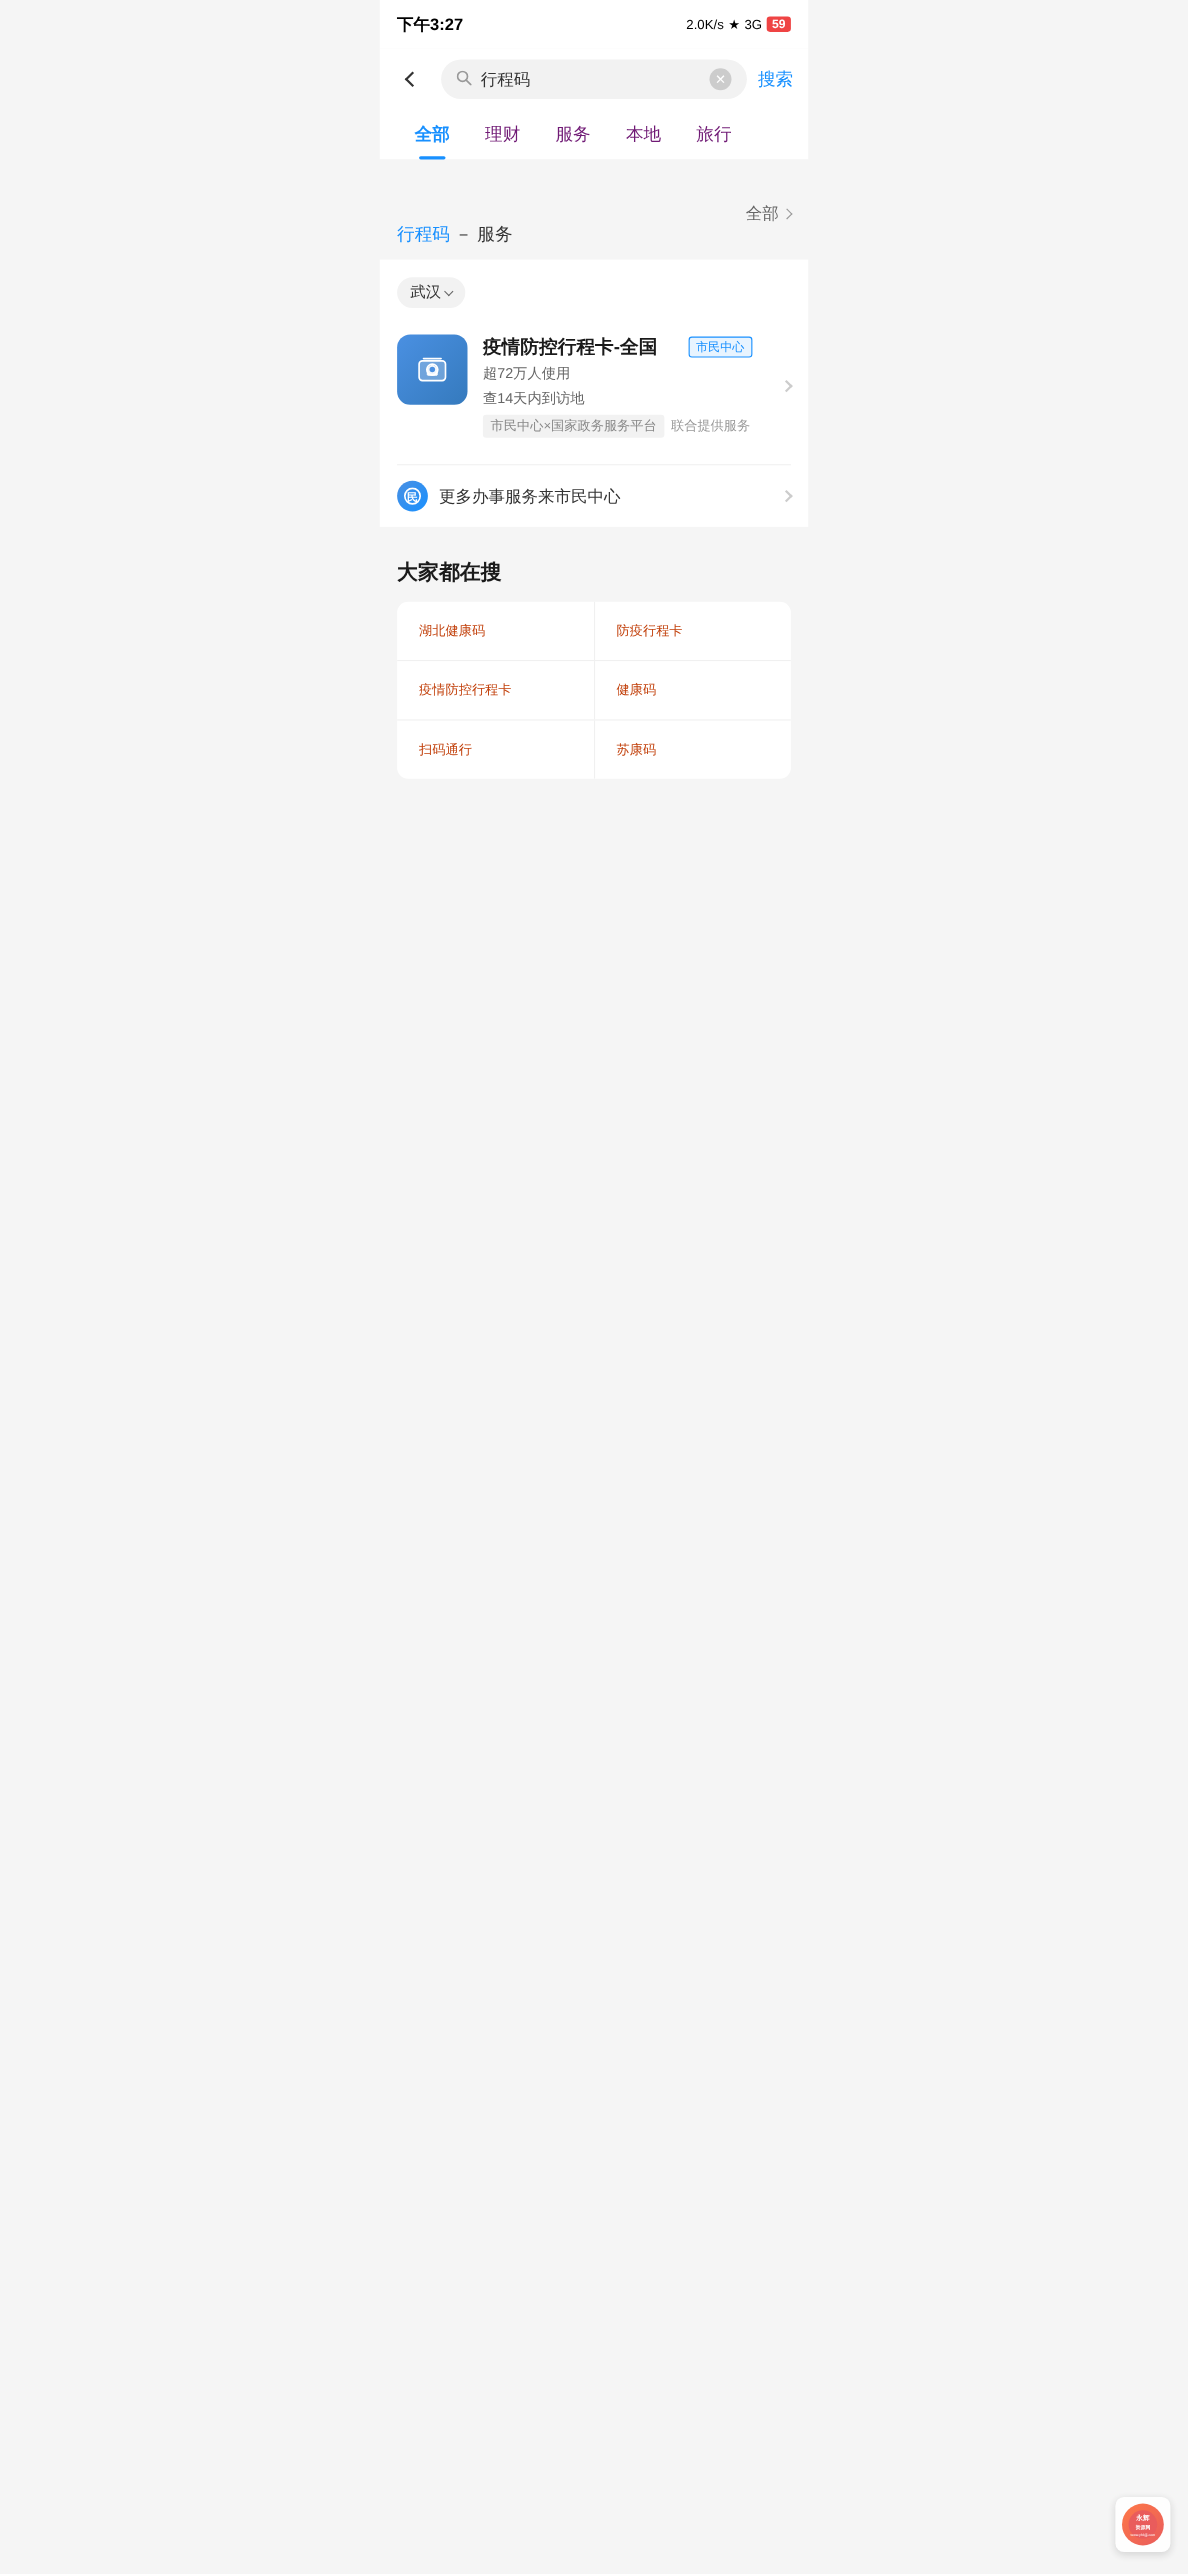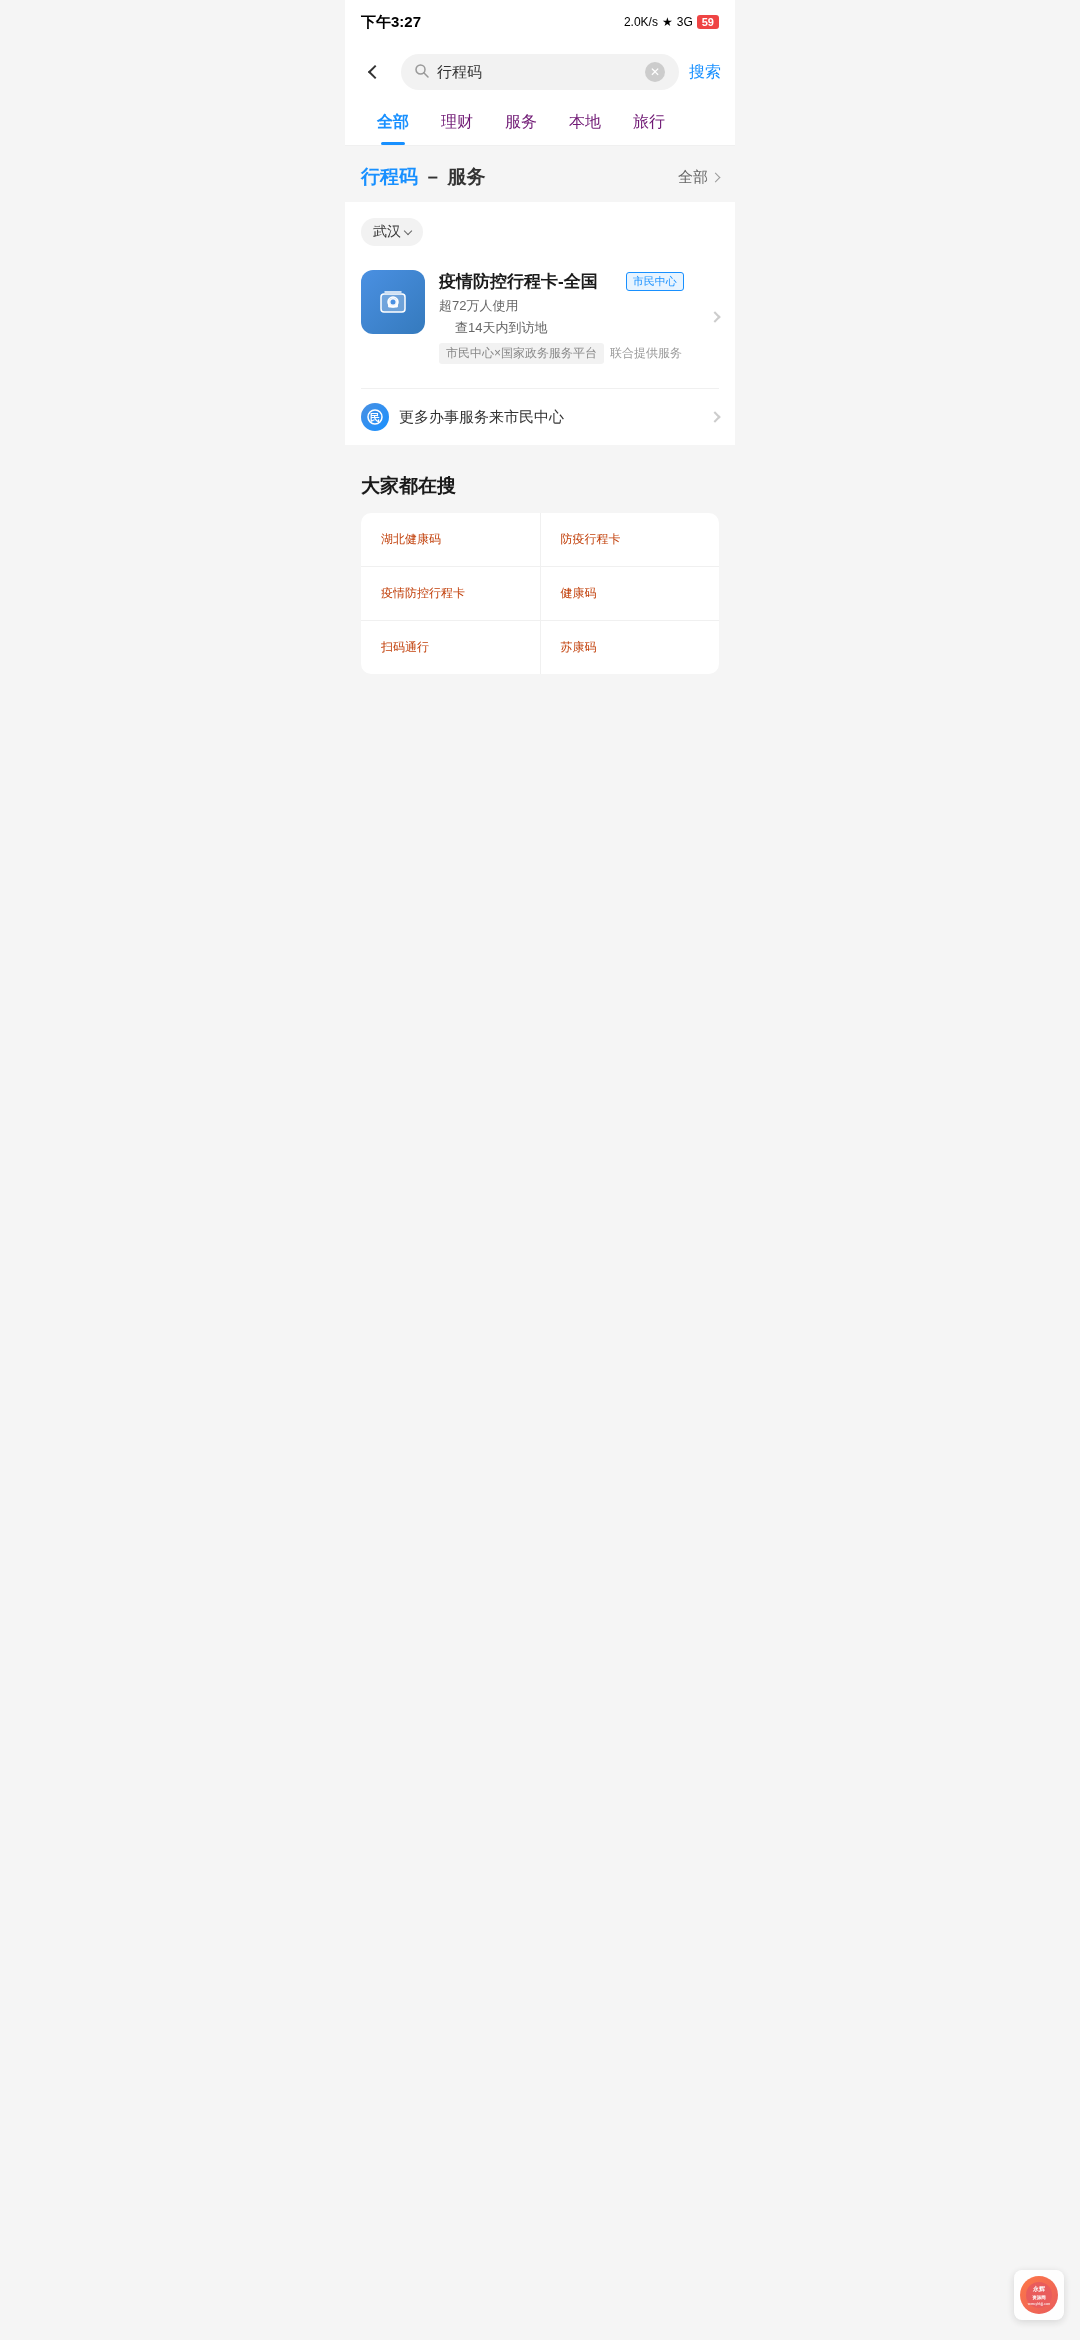--- a/index.html
+++ b/index.html
@@ -165,23 +165,24 @@
     
     .section-header {
       display: flex;
       align-items: center;
       justify-content: space-between;
       padding: 18px 16px 12px;
       background: #f5f5f5;
     }
 
     .section-title {
-      font-size: 19px;
-      font-weight: bold;
+      font-size: 16px;
+      font-weight: normal;
       color: #333;
+      margin-top: 39px;
     }
 
     .section-title .highlight {
       color: #1890ff;
     }
 
     .section-more {
       display: flex;
       align-items: center;
       color: #666;
@@ -286,21 +287,20 @@
     .service-users {
       font-size: 13px;
       color: #666;
       margin-bottom: 4px;
     }
 
     .service-desc {
       font-size: 13px;
       color: #666;
       margin-bottom: 6px;
-      margin-left: 16px;
     }
 
     .service-tags {
       display: flex;
       align-items: center;
       gap: 6px;
       flex-wrap: wrap;
     }
 
     .service-tag {

